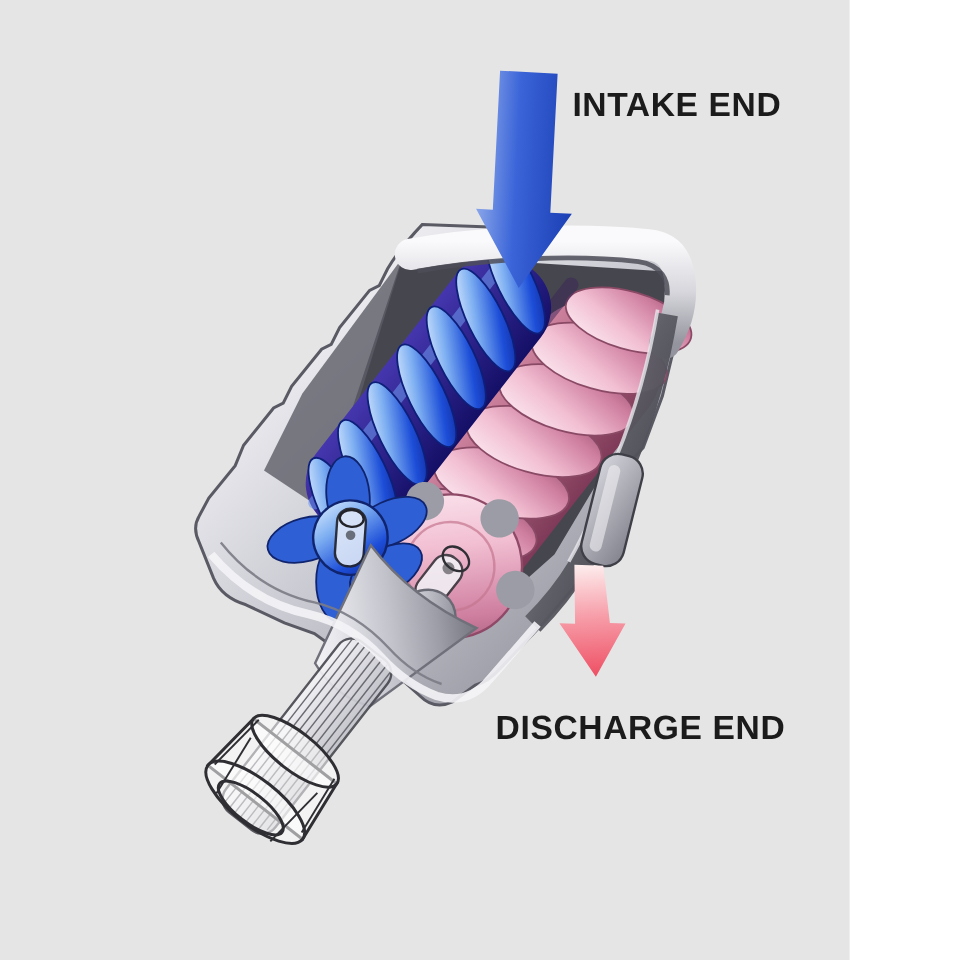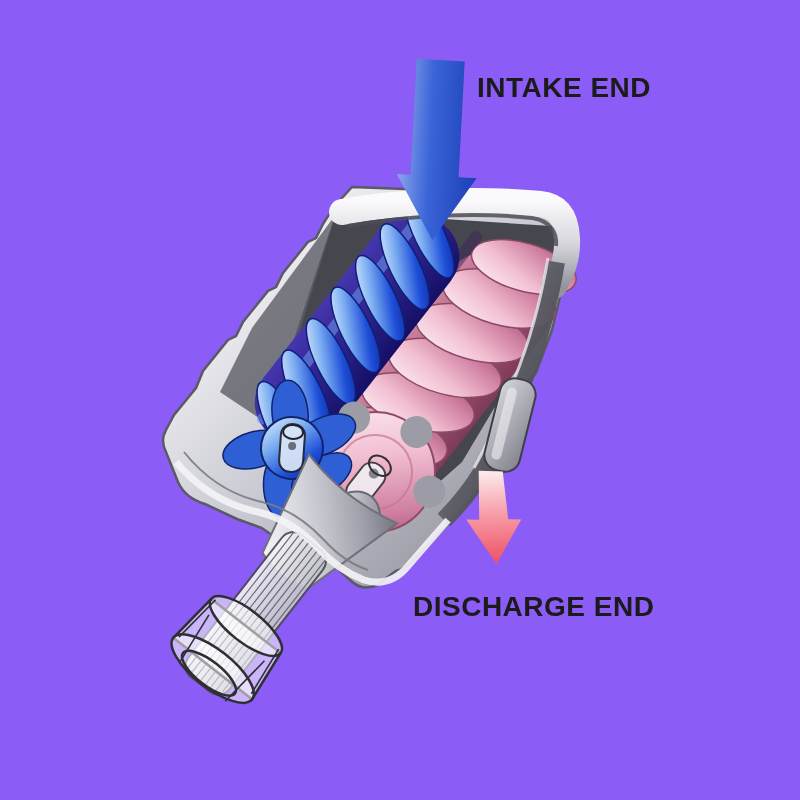--- a/index.html
+++ b/index.html
@@ -1,16 +1,16 @@
 <!DOCTYPE html>
 <html><head>
 <meta charset="utf-8">
 <style>
   html,body{margin:0;padding:0;background:#ffffff;}
-  .canvas{position:relative;width:800px;height:800px;background:#8b5cf6;overflow:hidden;font-family:"Liberation Sans",sans-serif;}
+  .canvas{position:relative;width:708px;height:800px;background:#e5e5e5;overflow:hidden;font-family:"Liberation Sans",sans-serif;}
   svg{position:absolute;left:0;top:0;}
   text.lbl{font-family:"Liberation Sans",sans-serif;font-weight:bold;font-size:28px;letter-spacing:.5px;}
 </style>
 </head>
 <body>
 
 <div class="canvas">
 <svg width="800" height="800" viewBox="0 0 800 800">
   <defs>
     <linearGradient id="gMetal" x1="0" y1="0" x2="1" y2="1">

